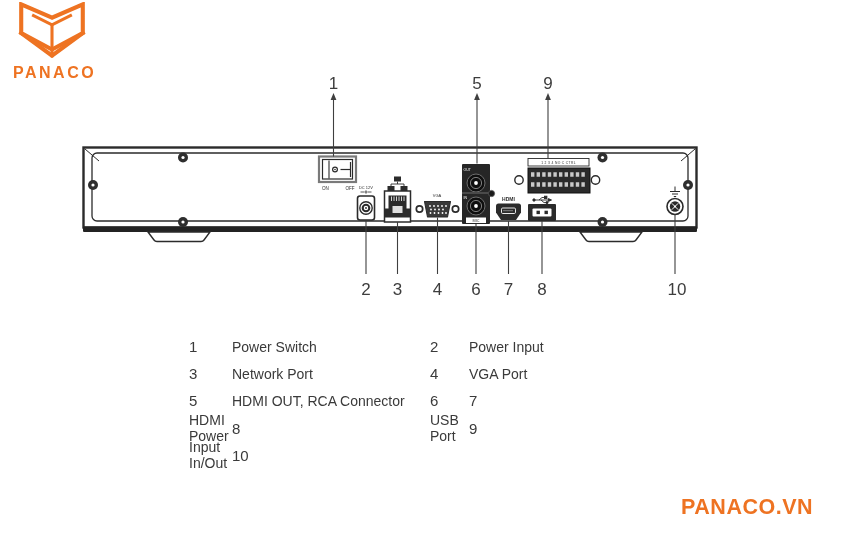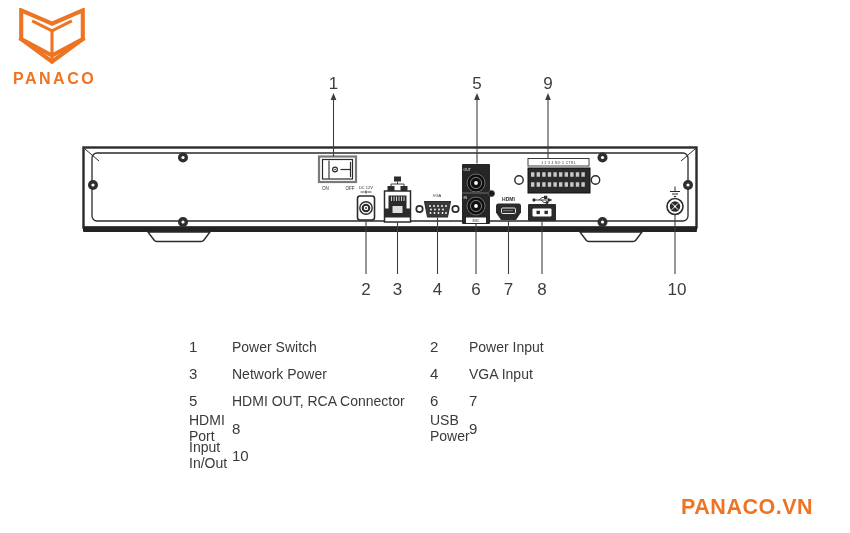--- a/index.html
+++ b/index.html
@@ -1,19 +1,19 @@
 <!DOCTYPE html>
 <html><head>
 <meta charset="utf-8">
 <style>
   html,body{margin:0;padding:0;background:#fff;}
   .page{position:relative;width:850px;height:533px;background:#ffffff;overflow:hidden;
         font-family:"Liberation Sans",sans-serif;}
   
-  .logo{position:absolute;left:13px;top:8px;width:96px;}
+  .logo{position:absolute;left:13px;top:2px;width:96px;}
   .logo-text{margin-top:2px;color:#EE7322;font-size:16px;font-weight:700;letter-spacing:2.5px;}
   
   svg.diagram{position:absolute;left:0;top:0;}
   svg text{font-family:"Liberation Sans",sans-serif;fill:#2f2f2f;}
   .cnum{font-size:17px;fill:#3d3d3d;text-anchor:middle;}
   .plabel{font-size:4.6px;text-anchor:middle;}
   .tiny{font-size:4px;text-anchor:middle;}
   .micro{font-size:3.3px;text-anchor:middle;letter-spacing:.35px;}
   .wlabel{fill:#ffffff;font-size:3.5px;}
   .cline{stroke:#3f3f3f;stroke-width:1.1;}
@@ -253,32 +253,32 @@
     </g>
   </svg>
 
   <div class="legend">
     <div class="lnum">1</div>
     <div class="llabel">Power Switch</div>
     <div class="lnum">2</div>
     <div class="llabel">Power Input</div>
 
     <div class="lnum">3</div>
-    <div class="llabel">Network Power</div>
+    <div class="llabel">Network Port</div>
     <div class="lnum">4</div>
-    <div class="llabel">VGA Input</div>
+    <div class="llabel">VGA Port</div>
 
     <div class="lnum">5</div>
     <div class="llabel">HDMI OUT, RCA Connector</div>
     <div class="lnum">6</div>
 
     <div class="lnum">7</div>
-    <div class="llabel">HDMI Port</div>
+    <div class="llabel">HDMI Power</div>
     <div class="lnum">8</div>
-    <div class="llabel">USB Power</div>
+    <div class="llabel">USB Port</div>
 
     <div class="lnum">9</div>
     <div class="llabel">Input In/Out</div>
     <div class="lnum">10</div>
   </div>
 
   <div class="site">PANACO.VN</div>
 </div>
 
 </body></html>

